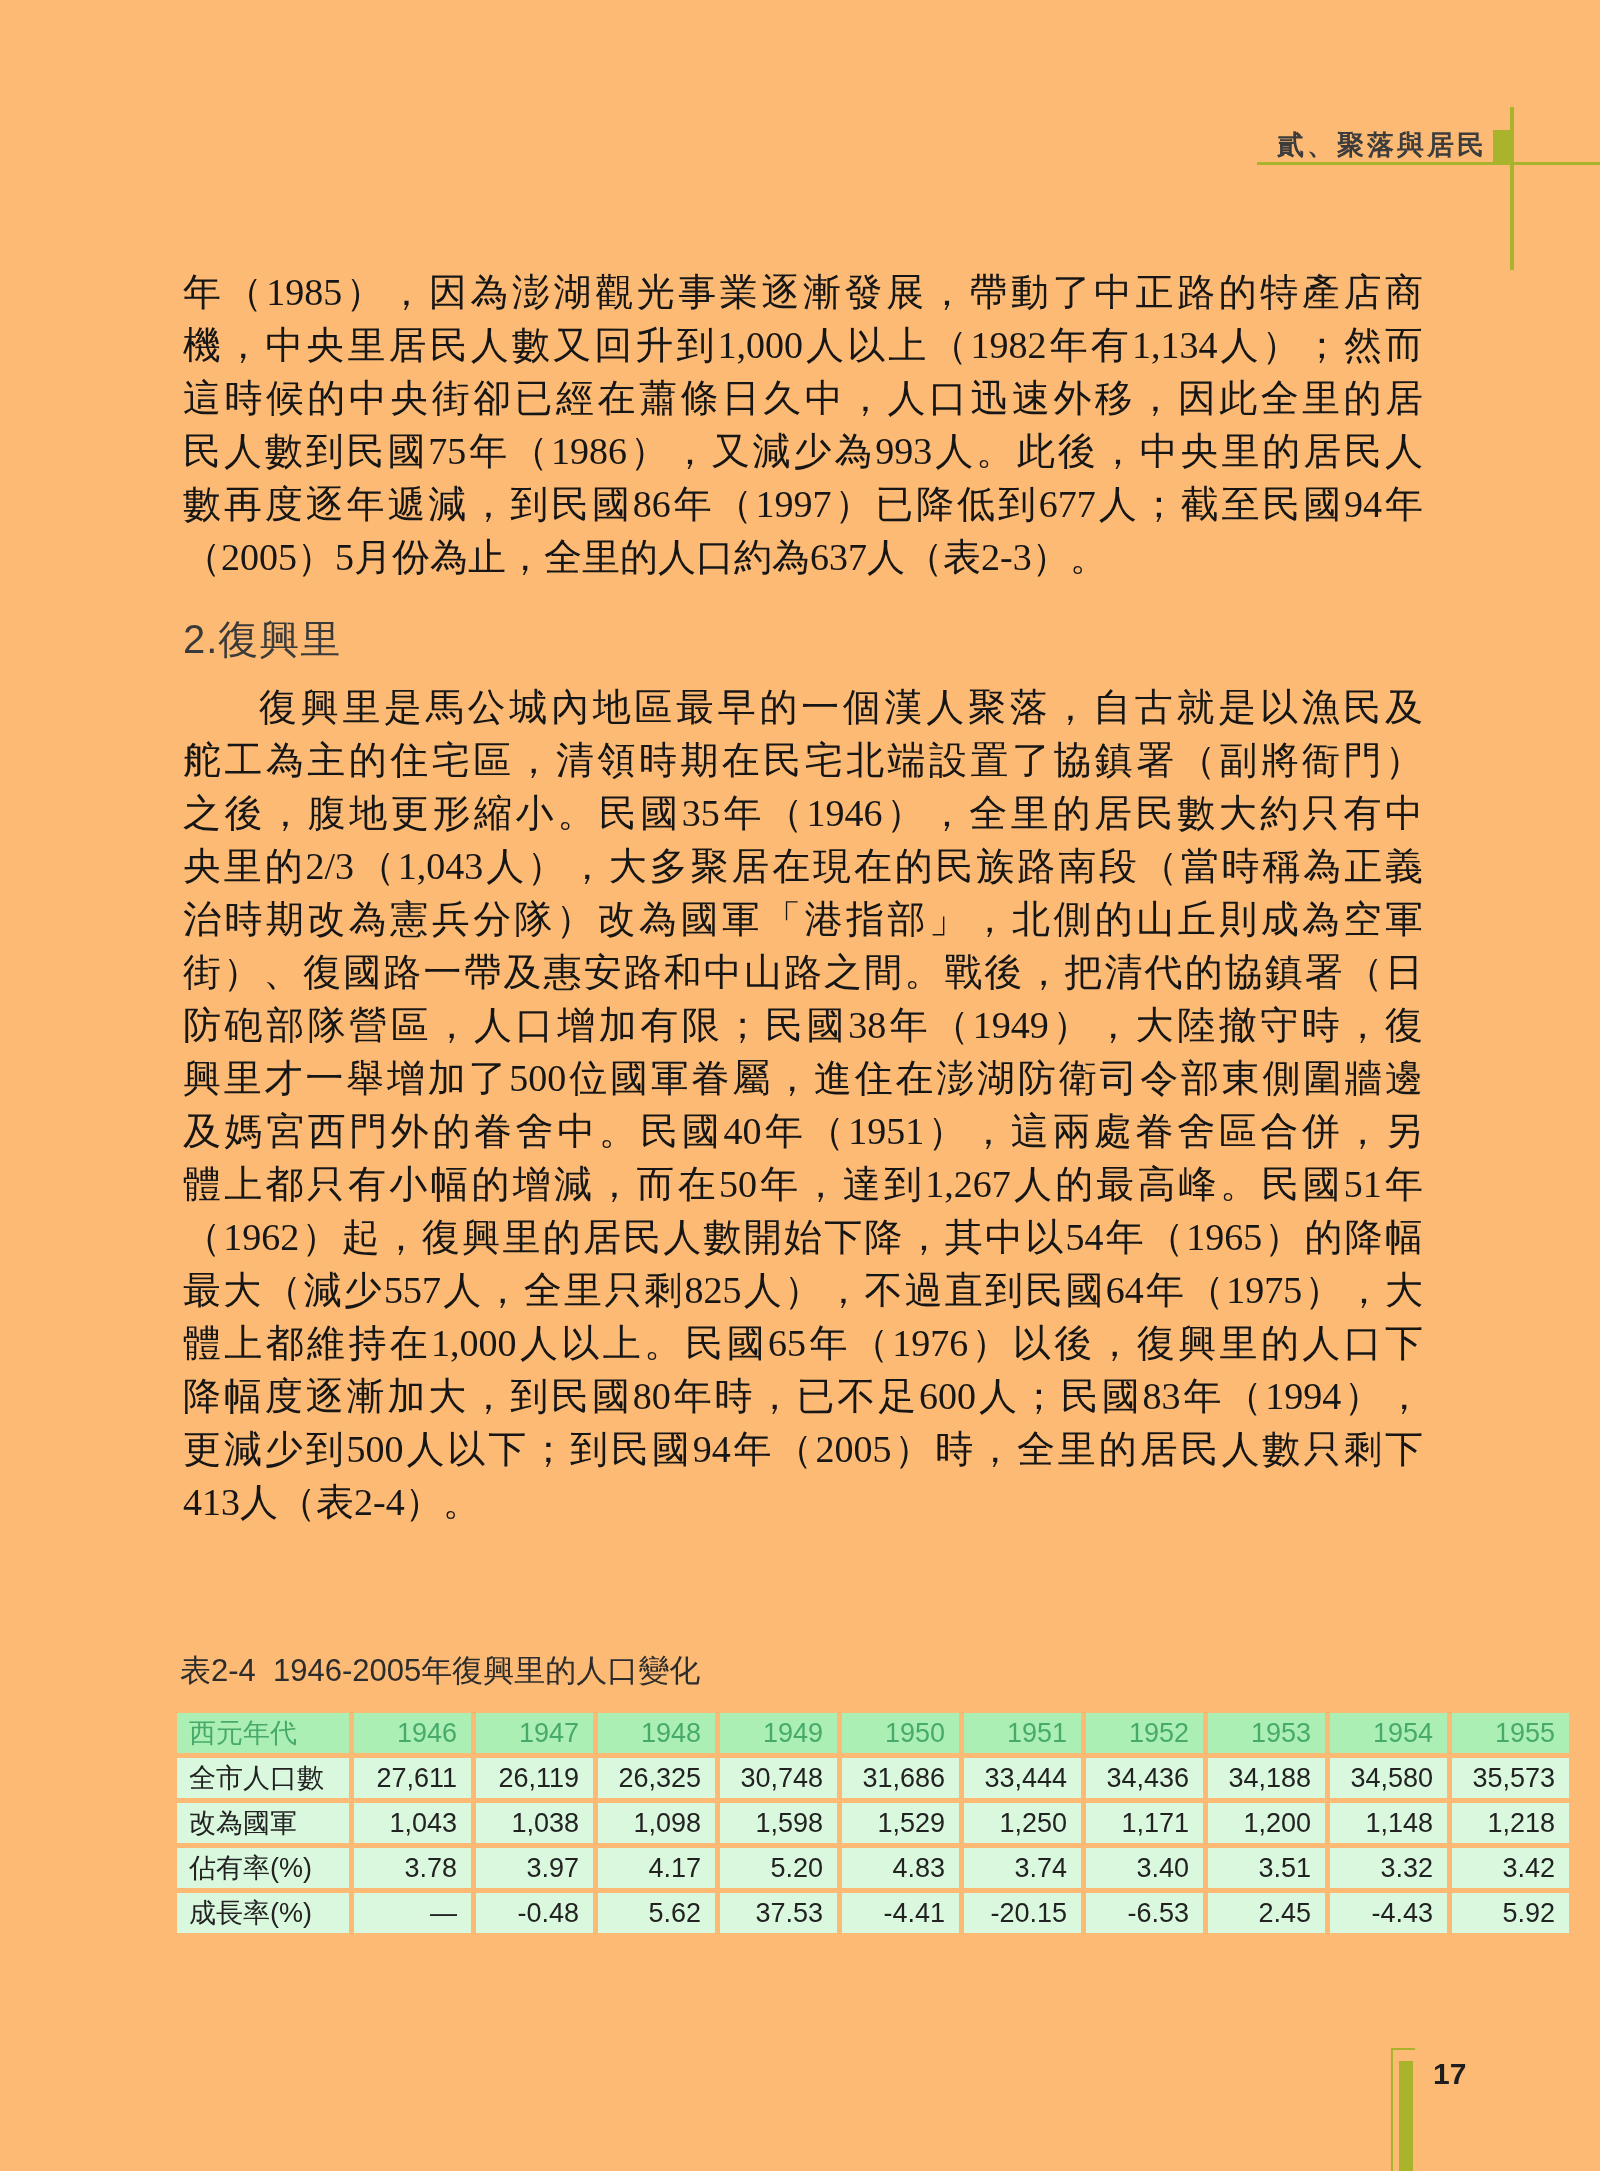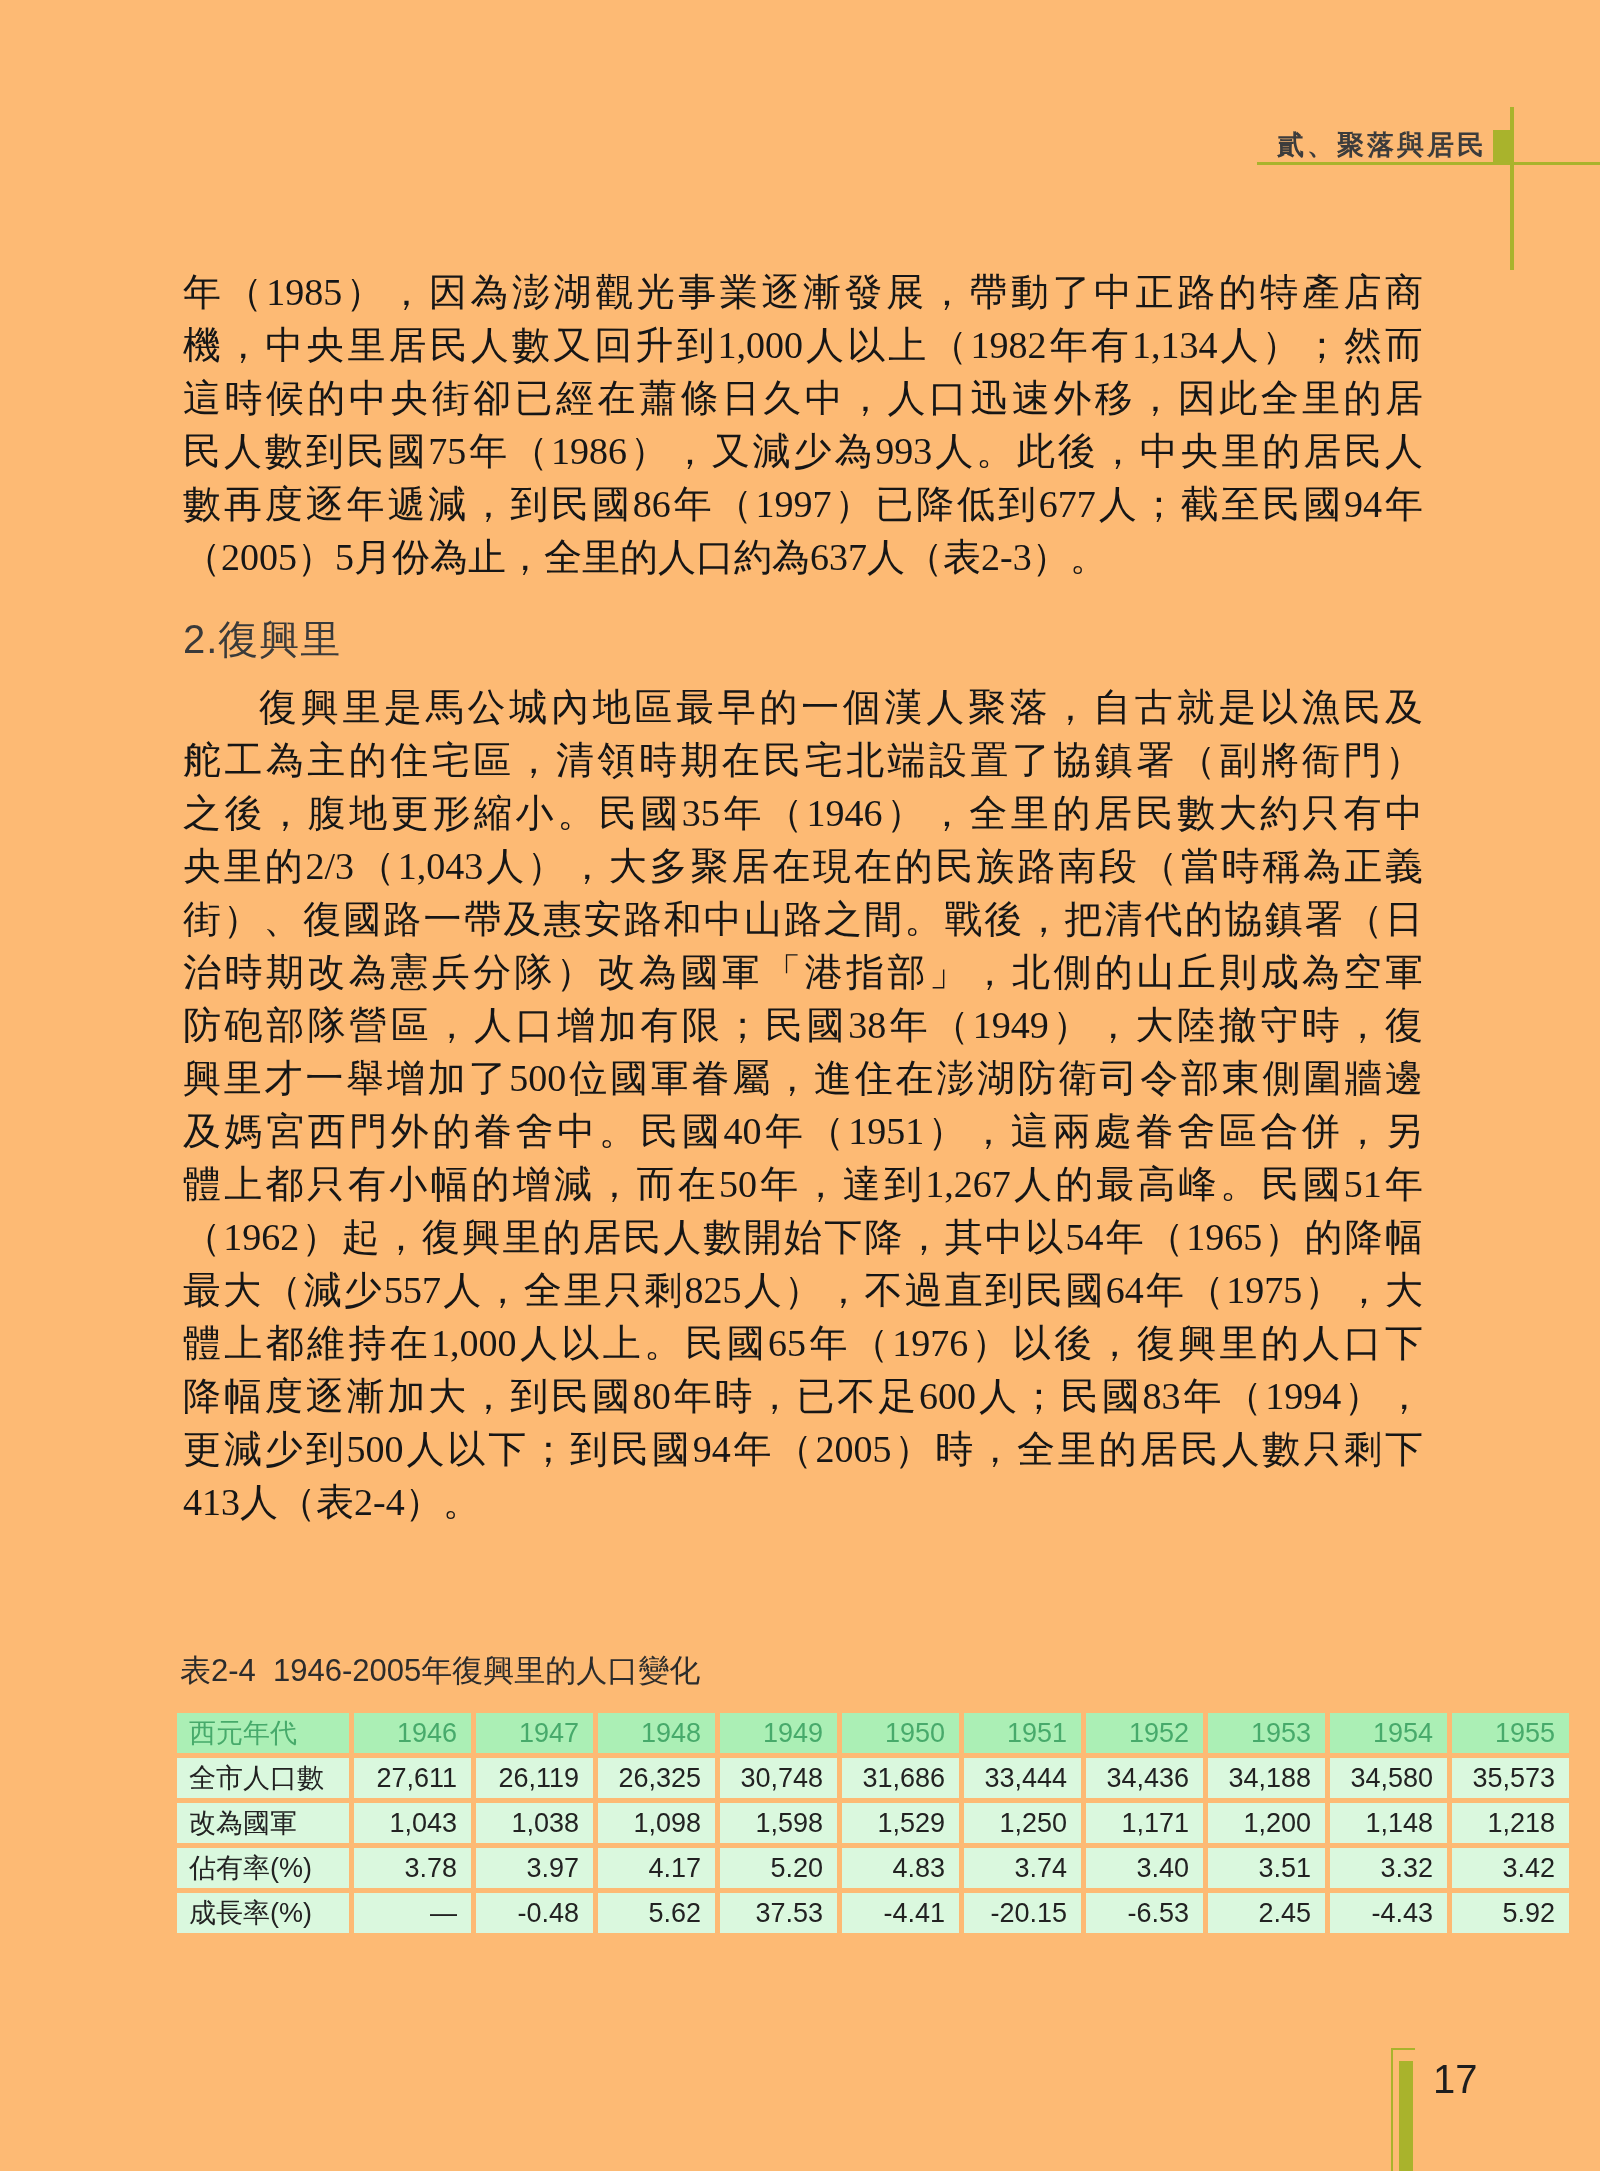--- a/index.html
+++ b/index.html
@@ -75,21 +75,21 @@
     border-left:2px solid var(--accent_olive,#a9b32c);
     border-top:2px solid var(--accent_olive,#a9b32c);
   }
   .footer-bar {
     position:absolute; left:1399px; top:2061px; width:14px; height:110px;
     background:var(--accent_olive,#a9b32c);
   }
   .page-number {
     position:absolute; left:1433px; top:2057px;
     font-family:"Liberation Sans","DejaVu Sans",sans-serif;
-    font-size:40px; color:#1e1e1e;
+    font-size:30px; color:#1e1e1e;font-weight:bold;
   }
 </style>
 </head>
 <body>
 
 <div class="page">
 
   <div class="running-head">貳、聚落與居民</div>
   <div class="head-rule"></div>
   <div class="head-square"></div>
@@ -104,22 +104,22 @@
       <div class="line last">（2005）5月份為止，全里的人口約為637人（表2-3）。</div>
     </div>
 
   <h2 class="section-heading">2.復興里</h2>
 
   <div class="para p2 indent-first">
       <div class="line">復興里是馬公城內地區最早的一個漢人聚落，自古就是以漁民及</div>
       <div class="line">舵工為主的住宅區，清領時期在民宅北端設置了協鎮署（副將衙門）</div>
       <div class="line">之後，腹地更形縮小。民國35年（1946），全里的居民數大約只有中</div>
       <div class="line">央里的2/3（1,043人），大多聚居在現在的民族路南段（當時稱為正義</div>
+      <div class="line">治時期改為憲兵分隊）改為國軍「港指部」，北側的山丘則成為空軍</div>
       <div class="line">街）、復國路一帶及惠安路和中山路之間。戰後，把清代的協鎮署（日</div>
-      <div class="line">治時期改為憲兵分隊）改為國軍「港指部」，北側的山丘則成為空軍</div>
       <div class="line">防砲部隊營區，人口增加有限；民國38年（1949），大陸撤守時，復</div>
       <div class="line">興里才一舉增加了500位國軍眷屬，進住在澎湖防衛司令部東側圍牆邊</div>
       <div class="line">及媽宮西門外的眷舍中。民國40年（1951），這兩處眷舍區合併，另</div>
       <div class="line">體上都只有小幅的增減，而在50年，達到1,267人的最高峰。民國51年</div>
       <div class="line">（1962）起，復興里的居民人數開始下降，其中以54年（1965）的降幅</div>
       <div class="line">最大（減少557人，全里只剩825人），不過直到民國64年（1975），大</div>
       <div class="line">體上都維持在1,000人以上。民國65年（1976）以後，復興里的人口下</div>
       <div class="line">降幅度逐漸加大，到民國80年時，已不足600人；民國83年（1994），</div>
       <div class="line">更減少到500人以下；到民國94年（2005）時，全里的居民人數只剩下</div>
       <div class="line last">413人（表2-4）。</div>

